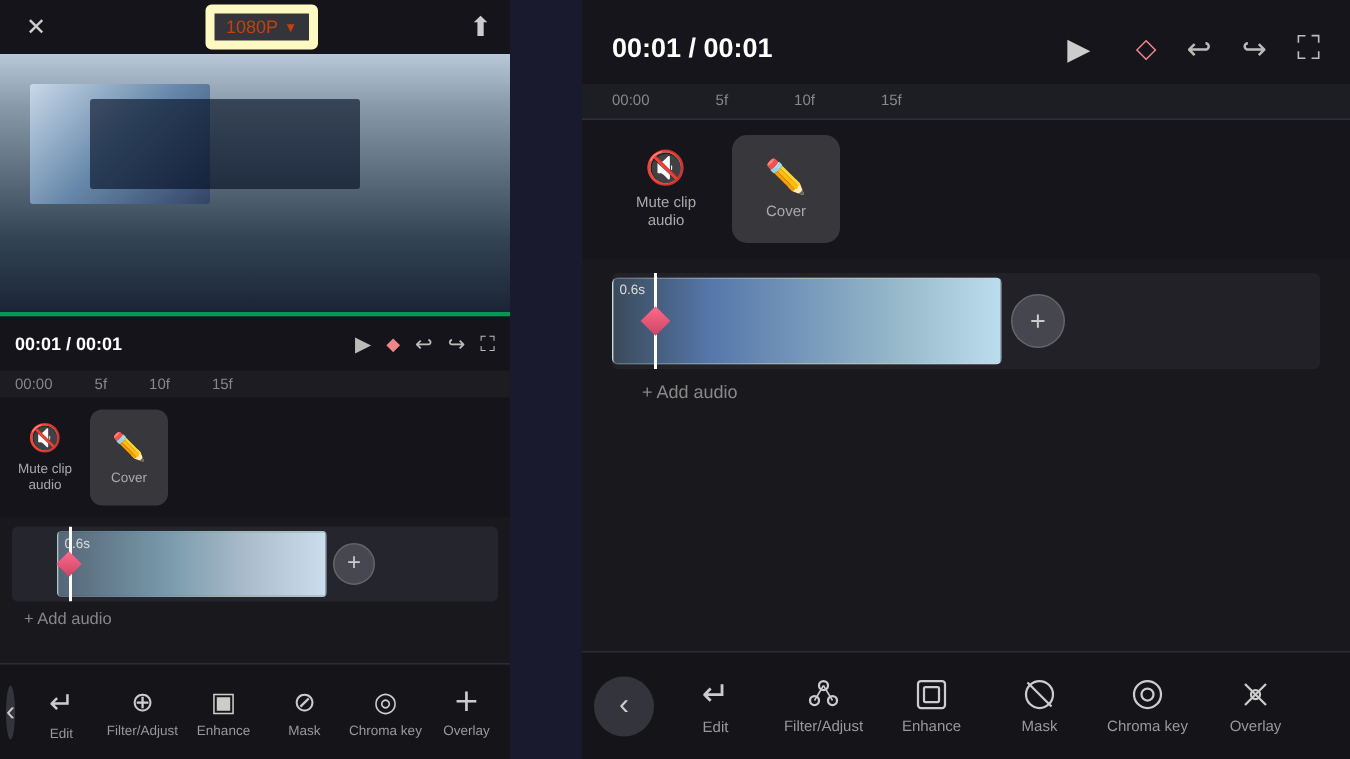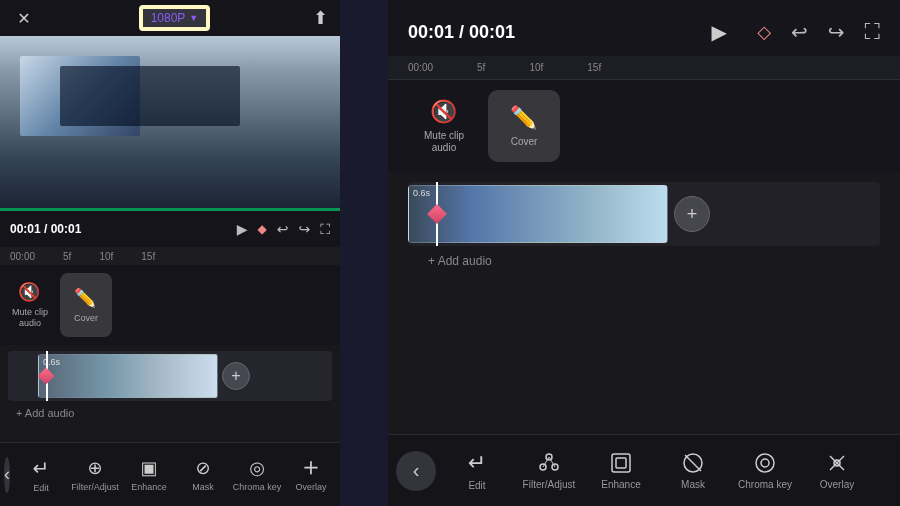--- a/index.html
+++ b/index.html
@@ -35,24 +35,24 @@
     .close-btn {
       color: #ccc;
       font-size: 16px;
       cursor: pointer;
       width: 24px; height: 24px;
       display: flex; align-items: center; justify-content: center;
     }
 
     .resolution-badge {
       background: rgba(60,60,70,0.8);
-      border: 4px solid #fef9c3;
+      border: 6px solid #fef9c3;
       border-radius: 4px;
       padding: 2px 8px;
-      color: #8b5cf6;
+      color: #c2410c;
       font-size: 12px;
       display: flex; align-items: center; gap: 4px;
       cursor: pointer;
     }
 
     .export-btn {
       color: #ccc;
       font-size: 18px;
       cursor: pointer;
     }

